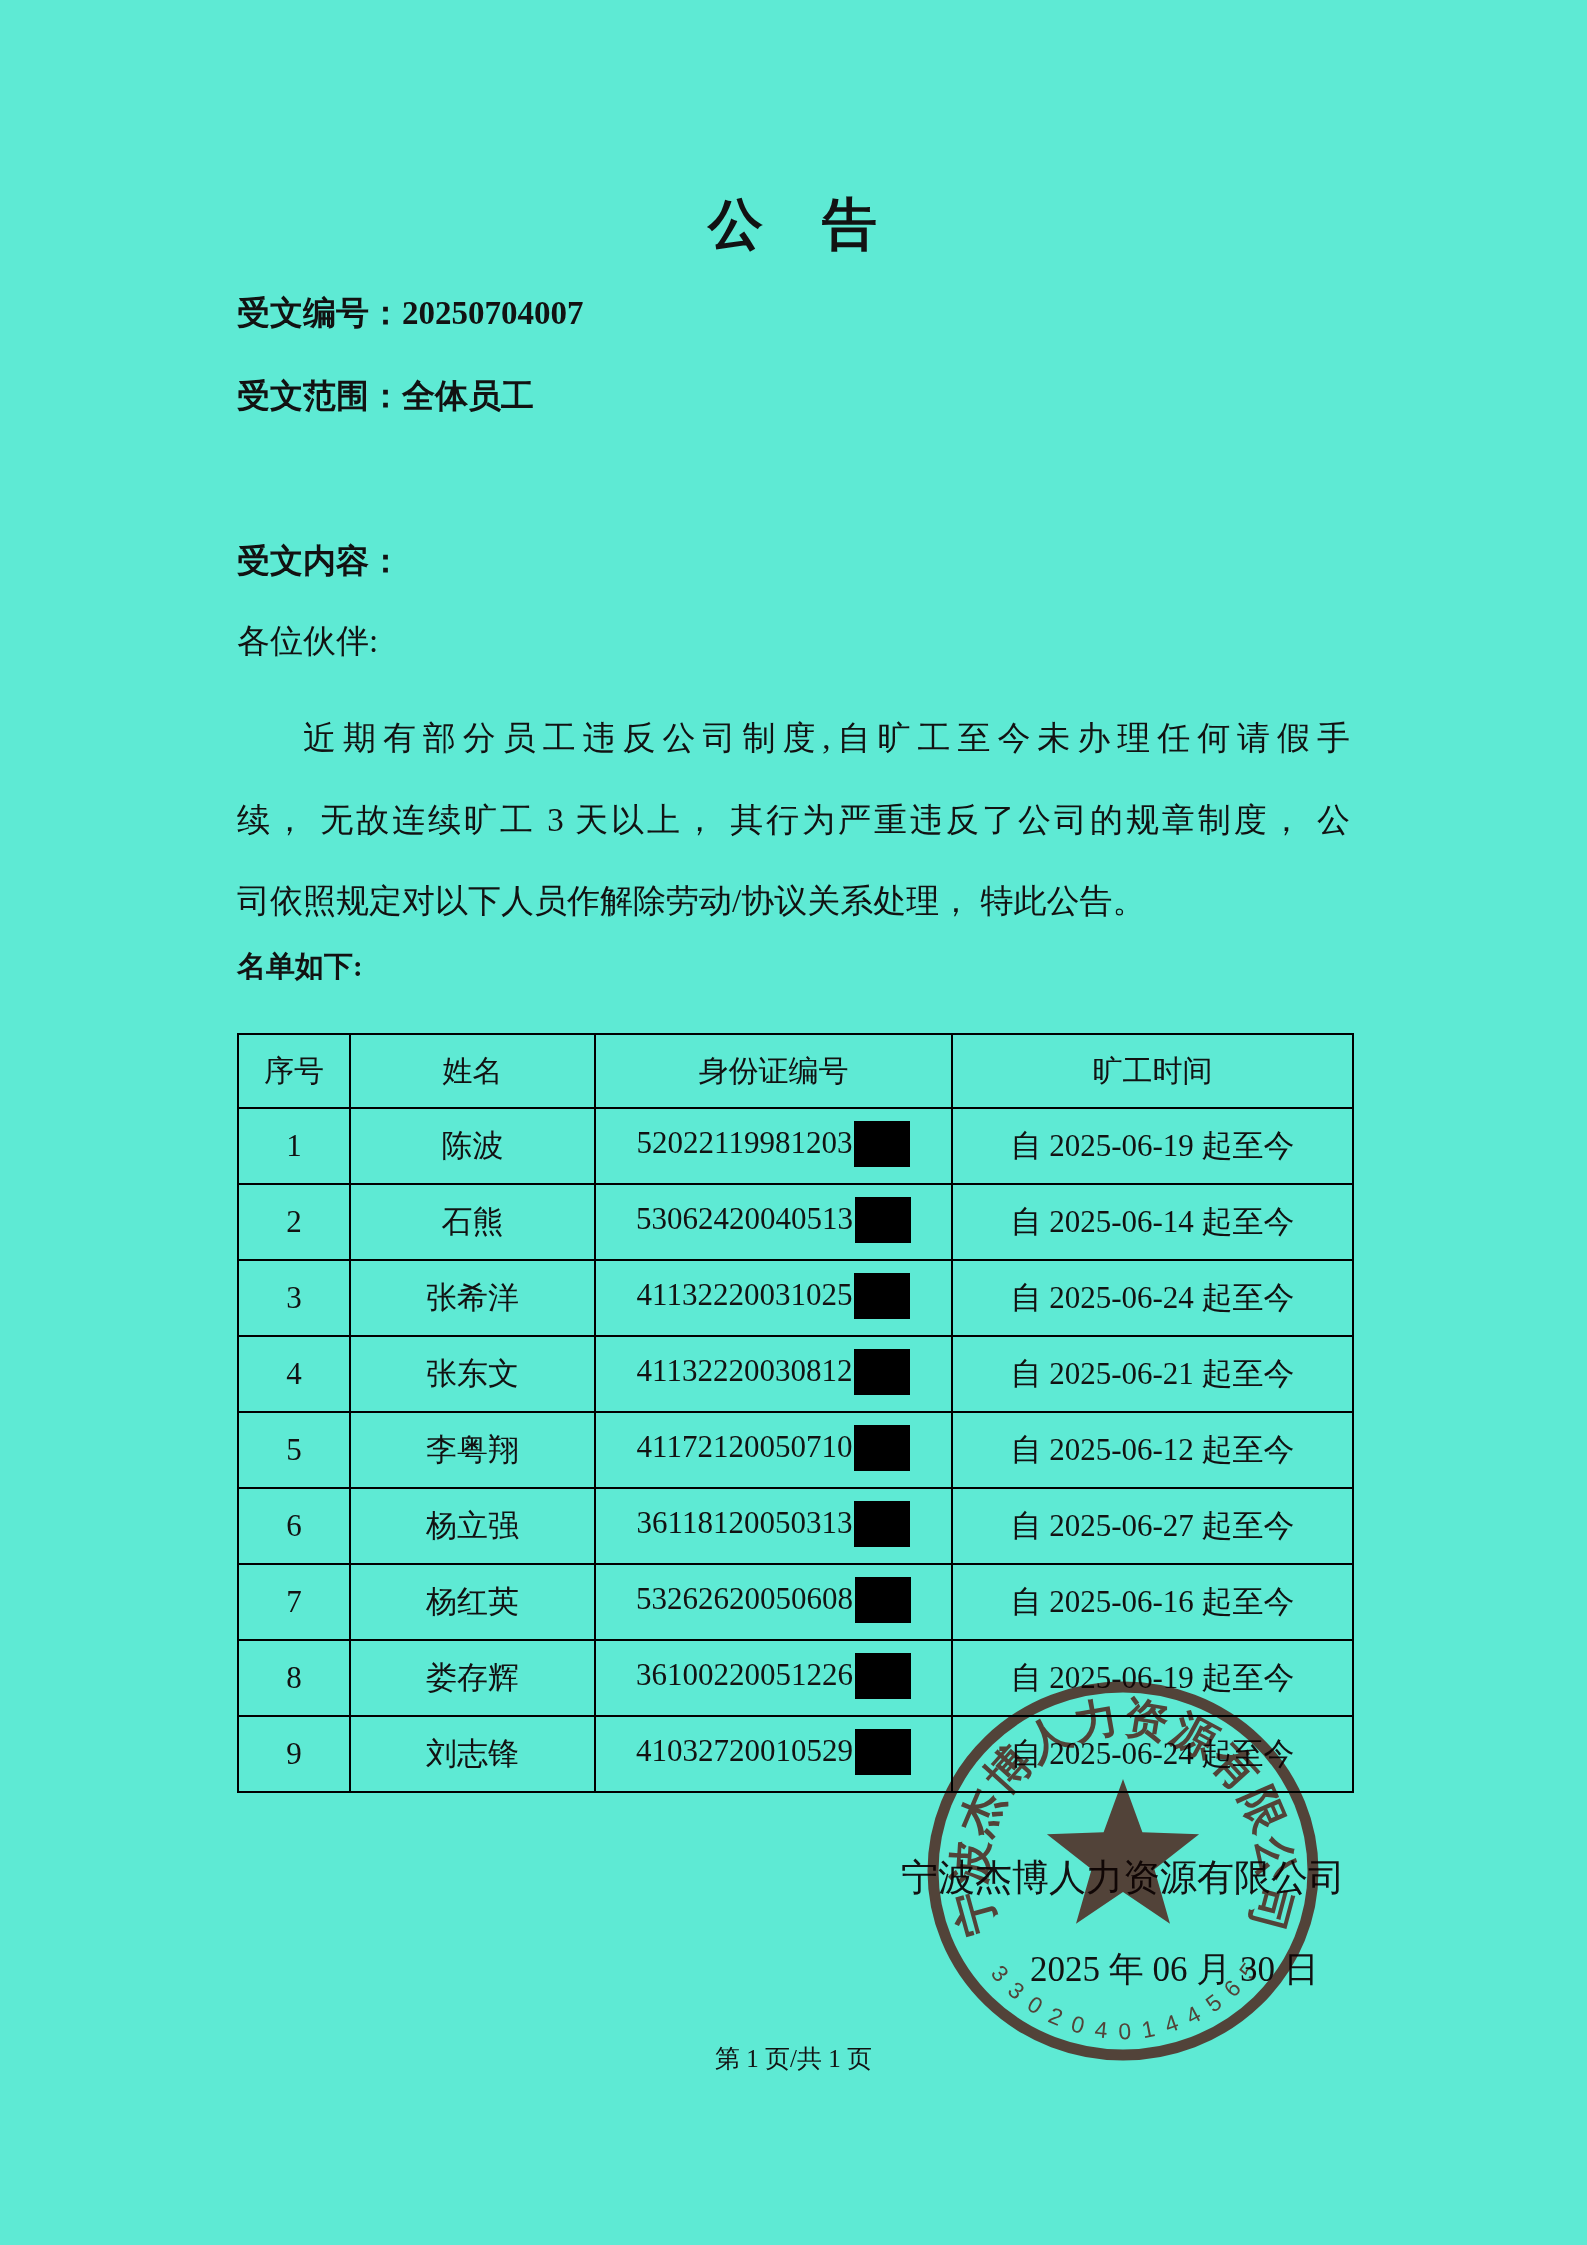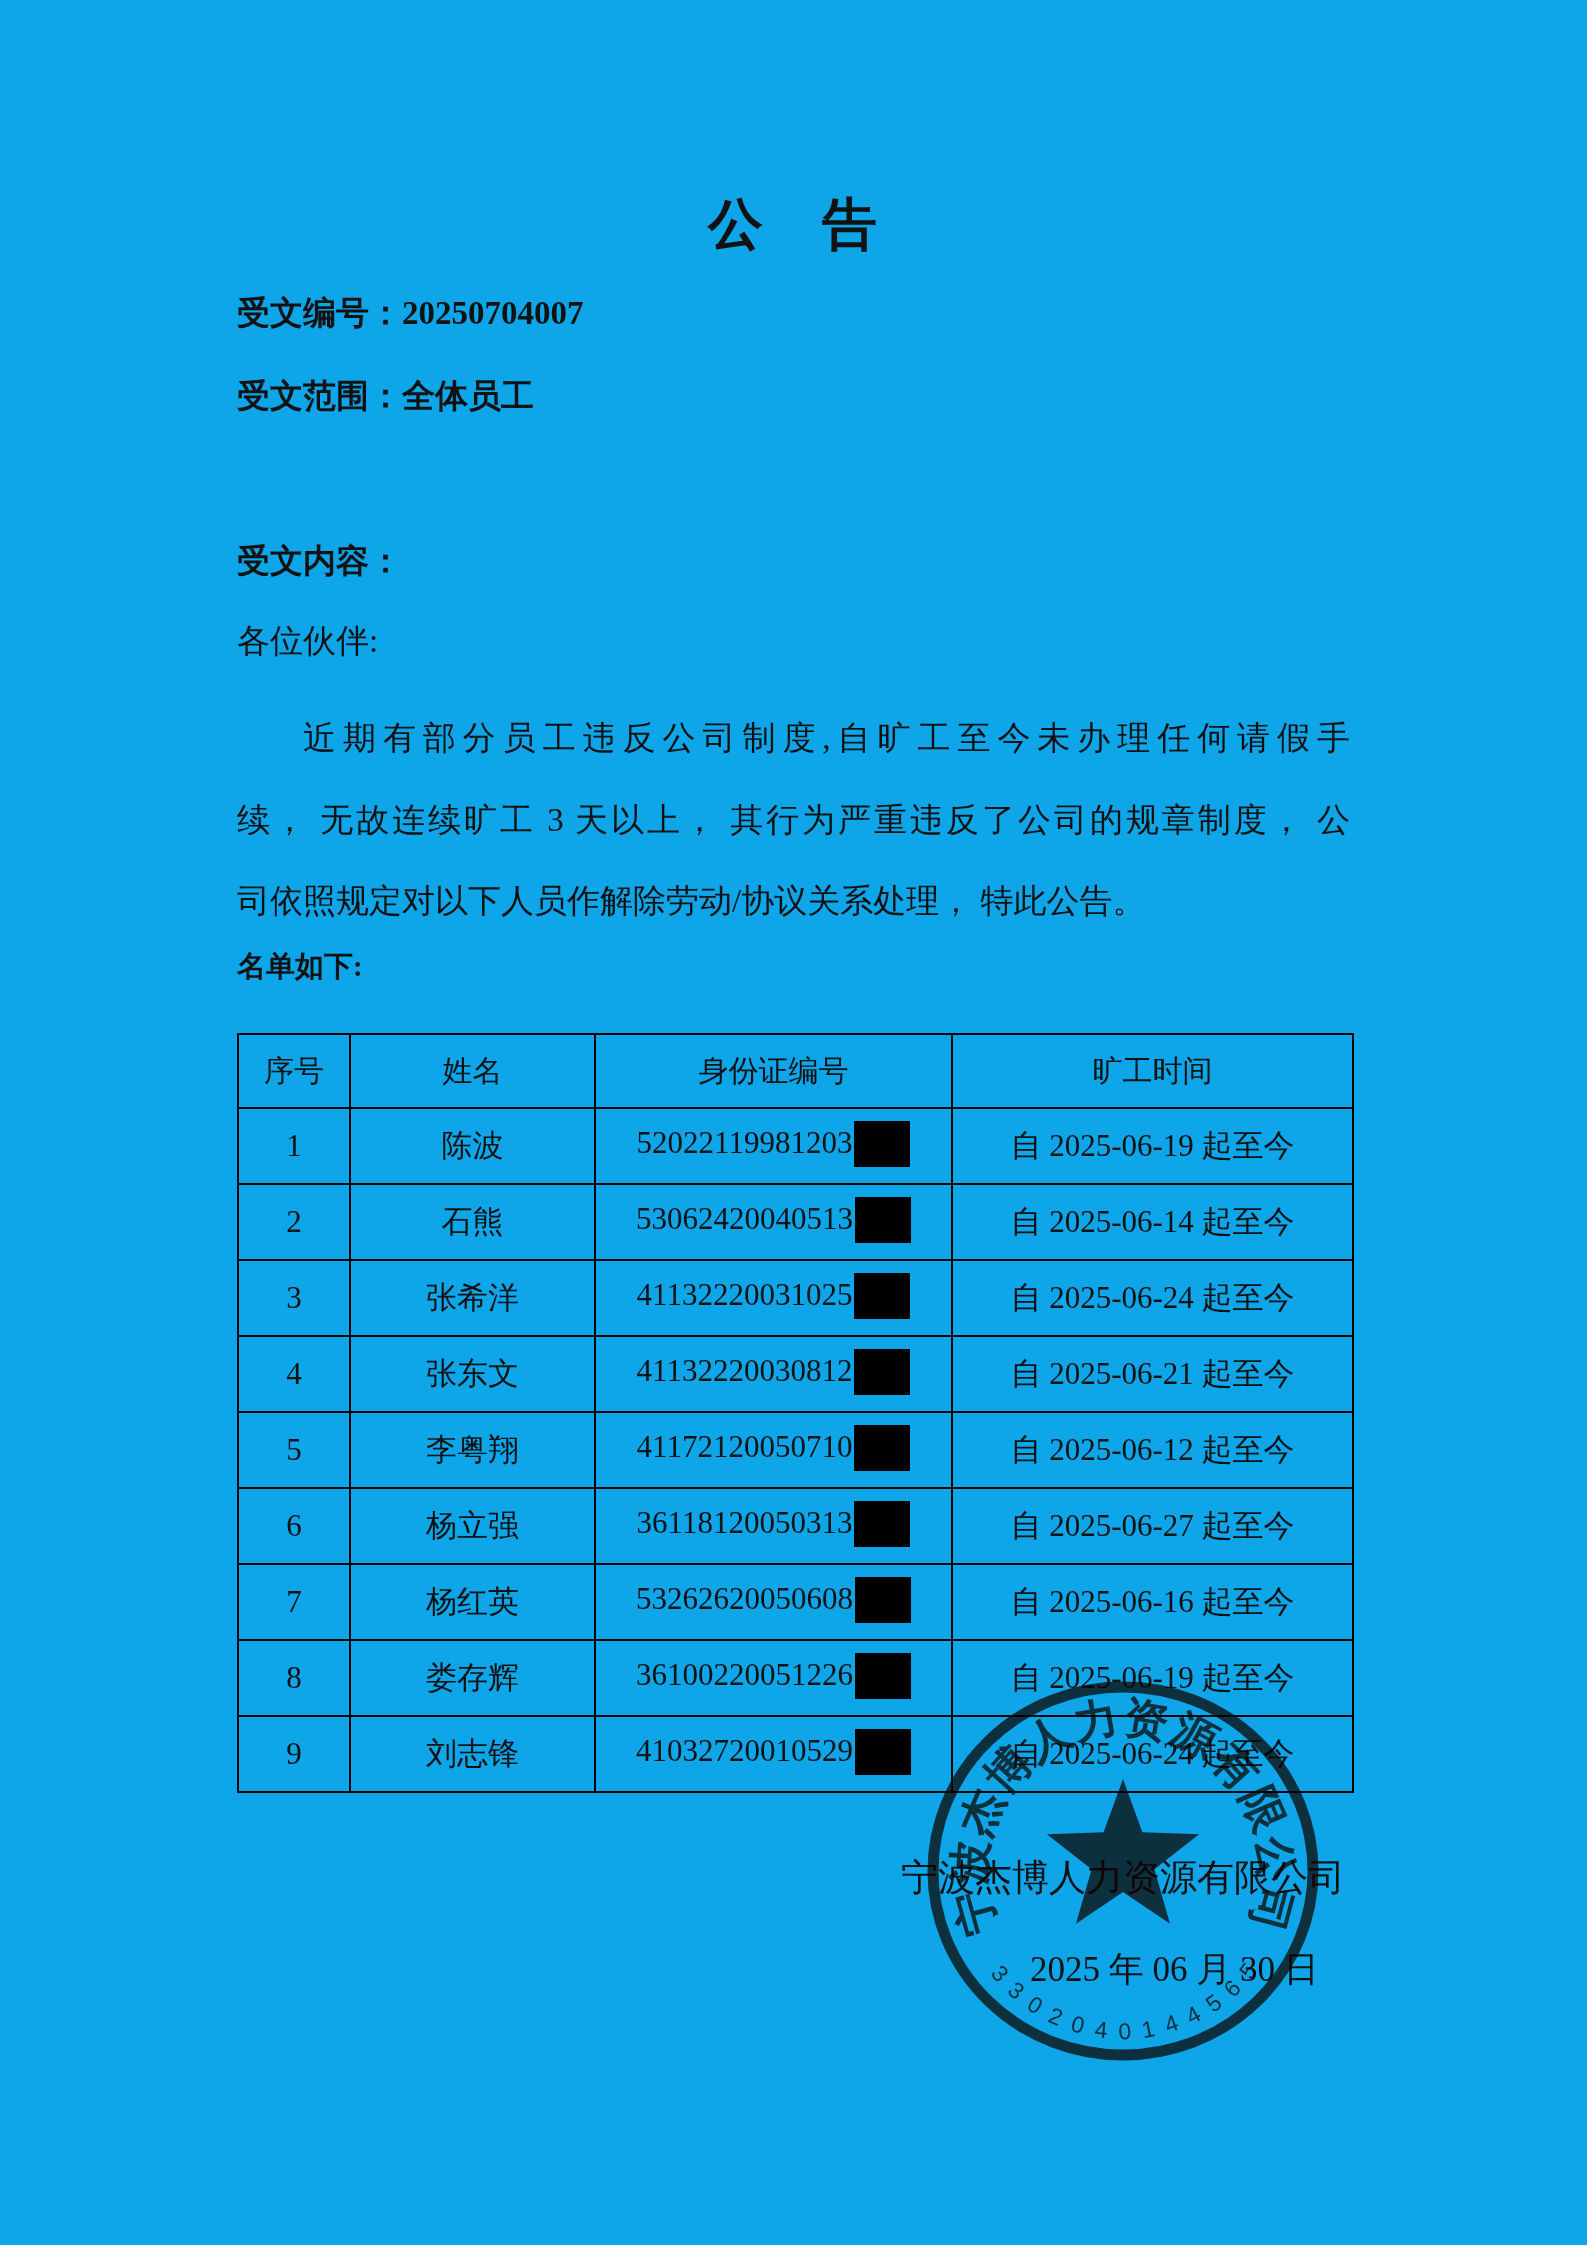--- a/index.html
+++ b/index.html
@@ -5,21 +5,21 @@
   * { margin:0; padding:0; box-sizing:border-box; }
   body {
     background:#e8e8e8;
     font-family:"Liberation Serif","DejaVu Serif",serif;
     color:#121212;
   }
   .page {
     position:relative;
     width:1587px; height:2245px;
     margin:0 auto;
-    background:#0ea5e9;
+    background:#5eead4;
     overflow:hidden;
   }
   .doc-title {
     position:absolute; top:188px; left:0; width:100%;
     text-align:center;
     font-size:55px; font-weight:bold;
     letter-spacing:2px;
   }
   .meta-line { position:absolute; left:237px; font-size:33px; white-space:nowrap; }
   .meta-label { font-weight:bold; }
@@ -179,14 +179,15 @@
     <path id="stampSerialArc" d="M -137.6 96.4 A 168 168 0 0 0 137.6 96.4" fill="none"></path>
     <text font-size="44" fill="#d7241d" letter-spacing="2" opacity="0.92" font-weight="bold" font-family="Liberation Serif, DejaVu Serif, serif">
       <textPath href="#stampNameArc">宁波杰博人力资源有限公司</textPath>
     </text>
     <text font-size="23" fill="#d7241d" letter-spacing="12" opacity="0.92" font-family="Liberation Sans, DejaVu Sans, sans-serif">
       <textPath href="#stampSerialArc" startOffset="8">3302040144565</textPath>
     </text>
     <polygon fill="#d7241d" opacity="0.92" points="0,-92 19.4,-38.7 76.1,-36.7 31.4,-1.8 47,52.7 0,21 -47,52.7 -31.4,-1.8 -76.1,-36.7 -19.4,-38.7"></polygon>
   </svg>
 
+  <div class="page-footer">第 1 页/共 1 页</div>
 
 </div>
 
 </body></html>

